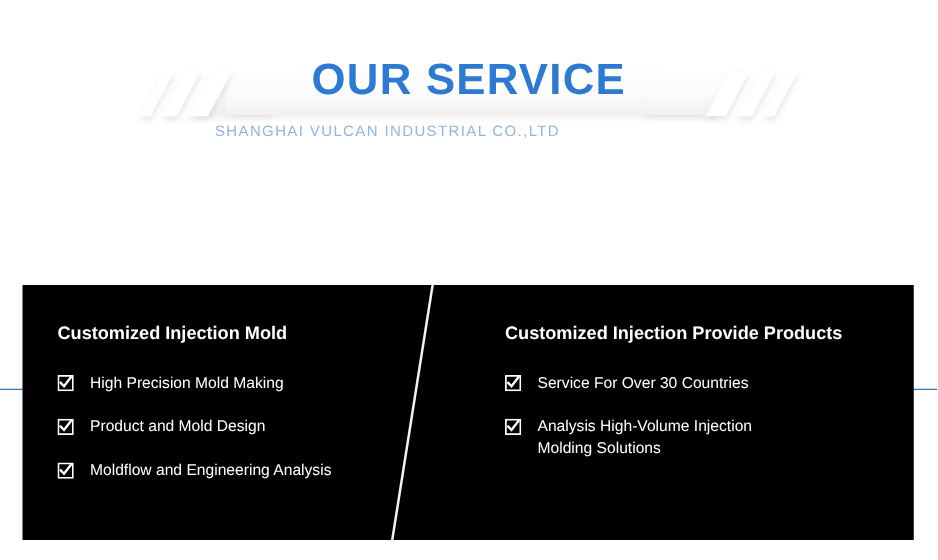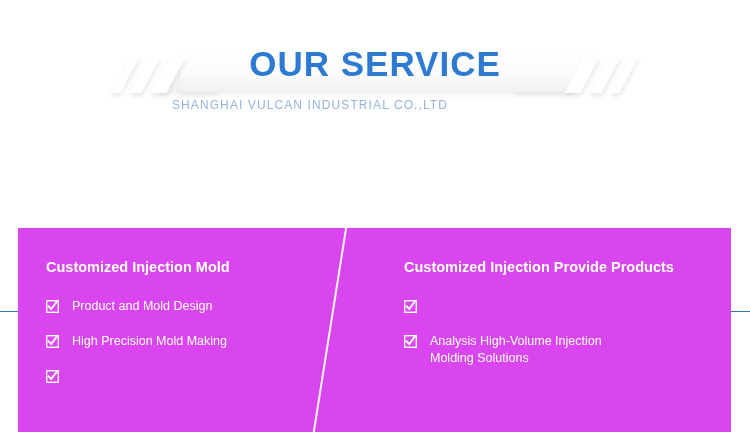--- a/index.html
+++ b/index.html
@@ -154,21 +154,21 @@
     line-height: 48px;
   }
 
   
   #service-panel {
     position: absolute;
     left: 18px;
     top: 228px;
     width: 713px;
     height: 204px;
-    background: #d946ef;
+    background: #000000;
     overflow: hidden;
   }
 
   .panel-divider {
     position: absolute;
     left: 329px;
     top: -12px;
     width: 2px;
     height: 240px;
     background: #ffffff;
@@ -281,58 +281,60 @@
 
     <div class="feature-list">
 
       <div class="feature-item">
         <span class="checkbox-icon">
           <svg viewBox="0 0 13 13" xmlns="http://www.w3.org/2000/svg">
             <rect x="0.7" y="0.7" width="11.6" height="11.6" fill="none" stroke="#ffffff" stroke-width="1.4"></rect>
             <path d="M2.6 6.3 L5.2 9.0 L10.6 1.9" fill="none" stroke="#ffffff" stroke-width="1.9" stroke-linecap="square"></path>
           </svg>
         </span>
+        <span class="feature-label">High Precision Mold Making</span>
+      </div>
+
+      <div class="feature-item">
+        <span class="checkbox-icon">
+          <svg viewBox="0 0 13 13" xmlns="http://www.w3.org/2000/svg">
+            <rect x="0.7" y="0.7" width="11.6" height="11.6" fill="none" stroke="#ffffff" stroke-width="1.4"></rect>
+            <path d="M2.6 6.3 L5.2 9.0 L10.6 1.9" fill="none" stroke="#ffffff" stroke-width="1.9" stroke-linecap="square"></path>
+          </svg>
+        </span>
         <span class="feature-label">Product and Mold Design</span>
       </div>
 
       <div class="feature-item">
         <span class="checkbox-icon">
           <svg viewBox="0 0 13 13" xmlns="http://www.w3.org/2000/svg">
             <rect x="0.7" y="0.7" width="11.6" height="11.6" fill="none" stroke="#ffffff" stroke-width="1.4"></rect>
             <path d="M2.6 6.3 L5.2 9.0 L10.6 1.9" fill="none" stroke="#ffffff" stroke-width="1.9" stroke-linecap="square"></path>
           </svg>
         </span>
-        <span class="feature-label">High Precision Mold Making</span>
-      </div>
-
-      <div class="feature-item">
-        <span class="checkbox-icon">
-          <svg viewBox="0 0 13 13" xmlns="http://www.w3.org/2000/svg">
-            <rect x="0.7" y="0.7" width="11.6" height="11.6" fill="none" stroke="#ffffff" stroke-width="1.4"></rect>
-            <path d="M2.6 6.3 L5.2 9.0 L10.6 1.9" fill="none" stroke="#ffffff" stroke-width="1.9" stroke-linecap="square"></path>
-          </svg>
-        </span>
+        <span class="feature-label">Moldflow and Engineering Analysis</span>
       </div>
 
     </div>
   </div>
 
   <div class="panel-column col-right">
     <div class="column-heading">Customized Injection Provide Products</div>
 
     <div class="feature-list">
 
 
       <div class="feature-item">
         <span class="checkbox-icon">
           <svg viewBox="0 0 13 13" xmlns="http://www.w3.org/2000/svg">
             <rect x="0.7" y="0.7" width="11.6" height="11.6" fill="none" stroke="#ffffff" stroke-width="1.4"></rect>
             <path d="M2.6 6.3 L5.2 9.0 L10.6 1.9" fill="none" stroke="#ffffff" stroke-width="1.9" stroke-linecap="square"></path>
           </svg>
         </span>
+        <span class="feature-label">Service For Over 30 Countries</span>
       </div>
 
       <div class="feature-item">
         <span class="checkbox-icon">
           <svg viewBox="0 0 13 13" xmlns="http://www.w3.org/2000/svg">
             <rect x="0.7" y="0.7" width="11.6" height="11.6" fill="none" stroke="#ffffff" stroke-width="1.4"></rect>
             <path d="M2.6 6.3 L5.2 9.0 L10.6 1.9" fill="none" stroke="#ffffff" stroke-width="1.9" stroke-linecap="square"></path>
           </svg>
         </span>
         <span class="feature-label">Analysis High-Volume Injection

